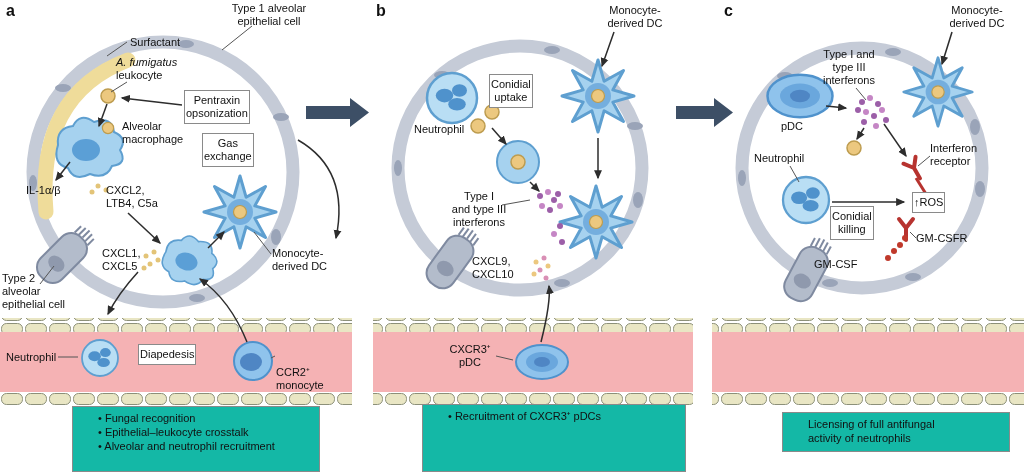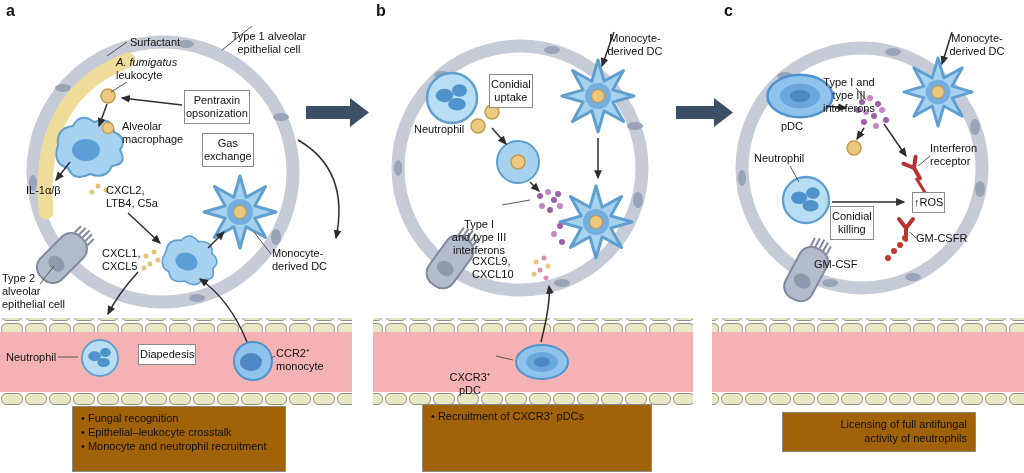--- a/index.html
+++ b/index.html
@@ -1,26 +1,26 @@
 <!DOCTYPE html>
 <html><head>
 <meta charset="utf-8">
 <style>
   html,body{margin:0;padding:0;background:#fff;}
   .canvas{position:relative;width:1024px;height:473px;overflow:hidden;background:#fff;
           font-family:"Liberation Sans",sans-serif;}
   .canvas > svg{position:absolute;left:0;top:0;}
   .lbl{position:absolute;font-size:11px;line-height:1.18;color:#111;white-space:pre-line;}
-  .center{text-align:center;margin-top:28px;}
+  .center{text-align:center;}
   .it{font-style:italic;}
   .tag{position:absolute;font-size:16px;font-weight:700;color:#111;}
   .box{position:absolute;font-size:11px;line-height:1.2;color:#111;background:#fff;
        border:1px solid #8a8a8a;padding:3px 1px;text-align:center;white-space:pre-line;}
-  .sumbox{position:absolute;font-size:11px;line-height:1.25;color:#111;background:#a16207;
-          border:1px solid #8a8a8a;padding:5px 8px;}
+  .sumbox{position:absolute;font-size:11px;line-height:1.25;color:#111;background:#14b8a6;
+          border:1px solid #8a8a8a;padding:5px 25px;}
   .sumbox .bullet{padding-left:11px;text-indent:-11px;}
 </style>
 </head>
 <body>
 
 <div class="canvas">
 
 <svg width="1024" height="473" viewBox="0 0 1024 473">
   <defs>
     <pattern id="tiles" width="24" height="14" patternUnits="userSpaceOnUse">
@@ -275,26 +275,26 @@
 LTB4, C5a</div>
 <div class="lbl" style="left:102px;top:247px">CXCL1,
 CXCL5</div>
 <div class="lbl" style="left:272px;top:247px">Monocyte-
 derived DC</div>
 <div class="lbl" style="left:2px;top:272px">Type 2
 alveolar
 epithelial cell</div>
 <div class="lbl" style="left:6px;top:351px">Neutrophil</div>
 <div class="box" style="left:138px;top:344px">Diapedesis</div>
-<div class="lbl" style="left:276px;top:347px">CCR2⁺
+<div class="lbl" style="left:276px;top:366px">CCR2⁺
 monocyte</div>
 <div class="sumbox" style="left:72px;top:406px;width:196px;height:54px">
   <div class="bullet">• Fungal recognition</div>
   <div class="bullet">• Epithelial–leukocyte crosstalk</div>
-  <div class="bullet">• Monocyte and neutrophil recruitment</div>
+  <div class="bullet">• Alveolar and neutrophil recruitment</div>
 </div>
 
 <div class="tag" style="left:376px;top:2px">b</div>
 <div class="lbl center" style="left:592px;top:4px;width:86px">Monocyte-
 derived DC</div>
 <div class="box" style="left:489px;top:74px">Conidial
 uptake</div>
 <div class="lbl" style="left:414px;top:123px">Neutrophil</div>
 <div class="lbl center" style="left:444px;top:190px;width:70px">Type I
 and type III
@@ -315,16 +315,16 @@
 interferons</div>
 <div class="lbl" style="left:781px;top:120px">pDC</div>
 <div class="lbl" style="left:930px;top:142px;width:70px">Interferon
 receptor</div>
 <div class="lbl" style="left:754px;top:152px">Neutrophil</div>
 <div class="box" style="left:830px;top:206px">Conidial
 killing</div>
 <div class="box" style="left:912px;top:192px">↑ROS</div>
 <div class="lbl" style="left:916px;top:232px">GM-CSFR</div>
 <div class="lbl" style="left:814px;top:258px">GM-CSF</div>
-<div class="sumbox" style="left:782px;top:412px;width:176px;white-space:pre-line;text-align:right">Licensing of full antifungal
+<div class="sumbox" style="left:782px;top:412px;width:176px;white-space:pre-line;text-align:left">Licensing of full antifungal
 activity of neutrophils</div>
 
 </div>
 
 </body></html>

